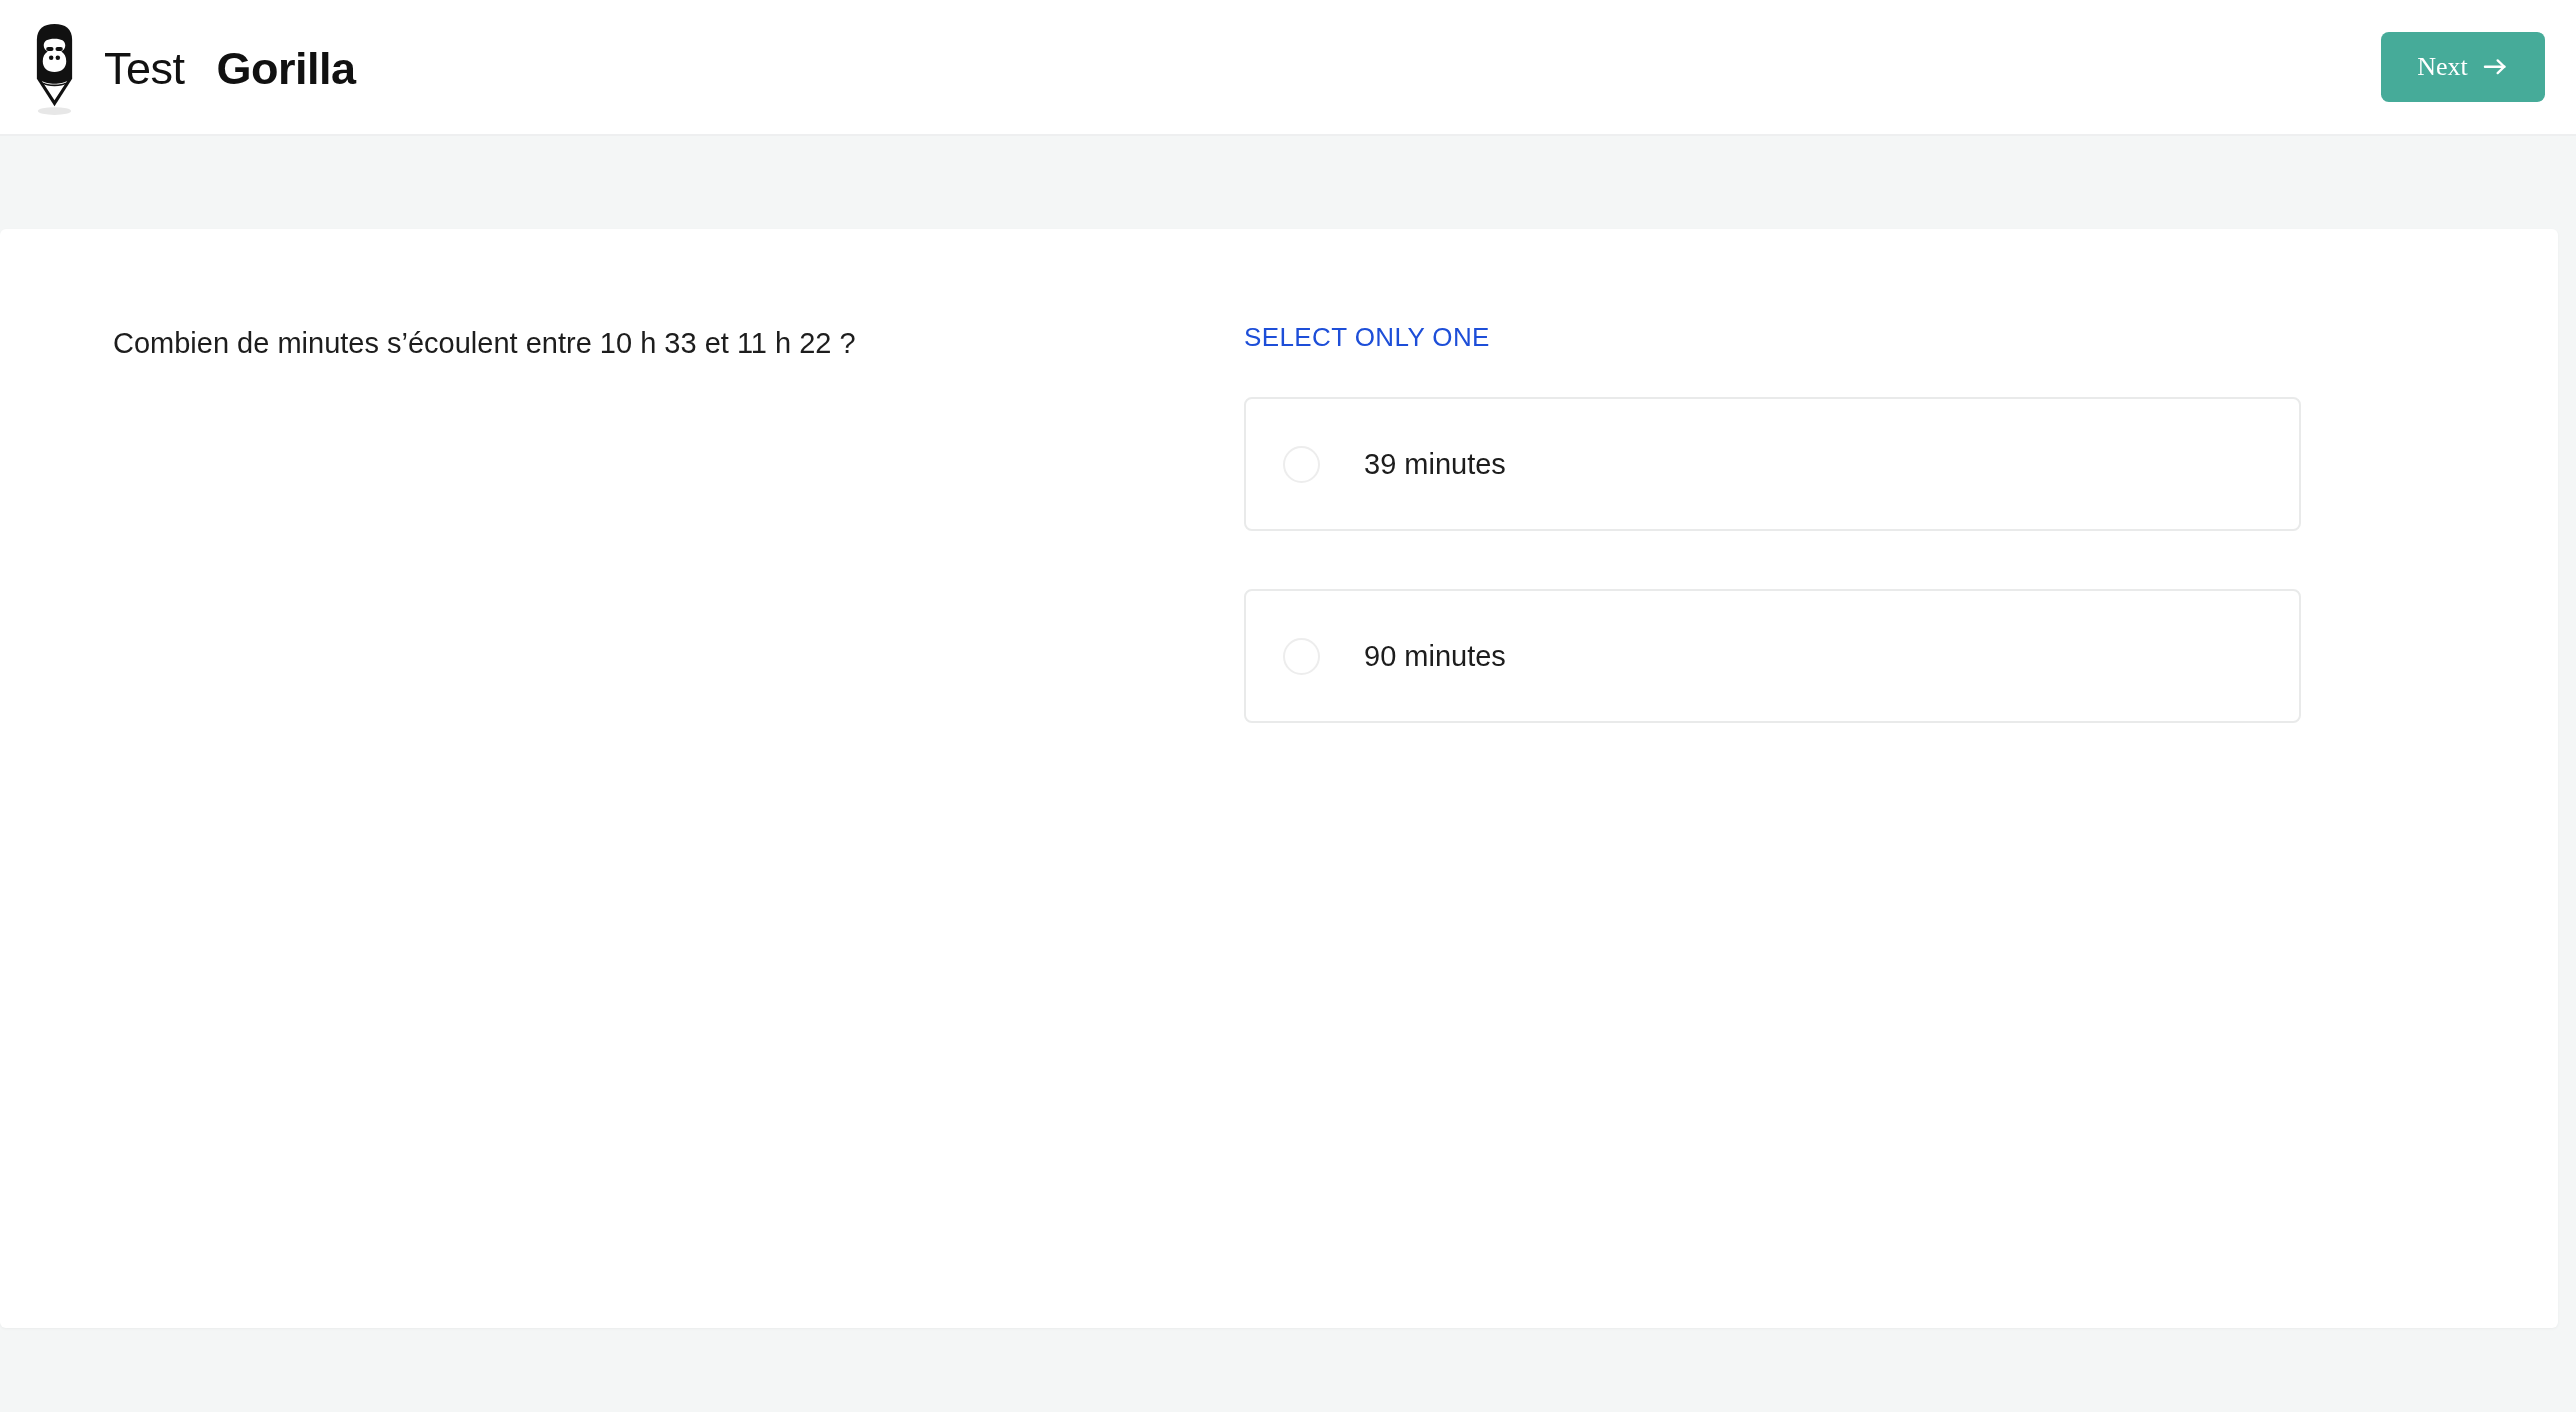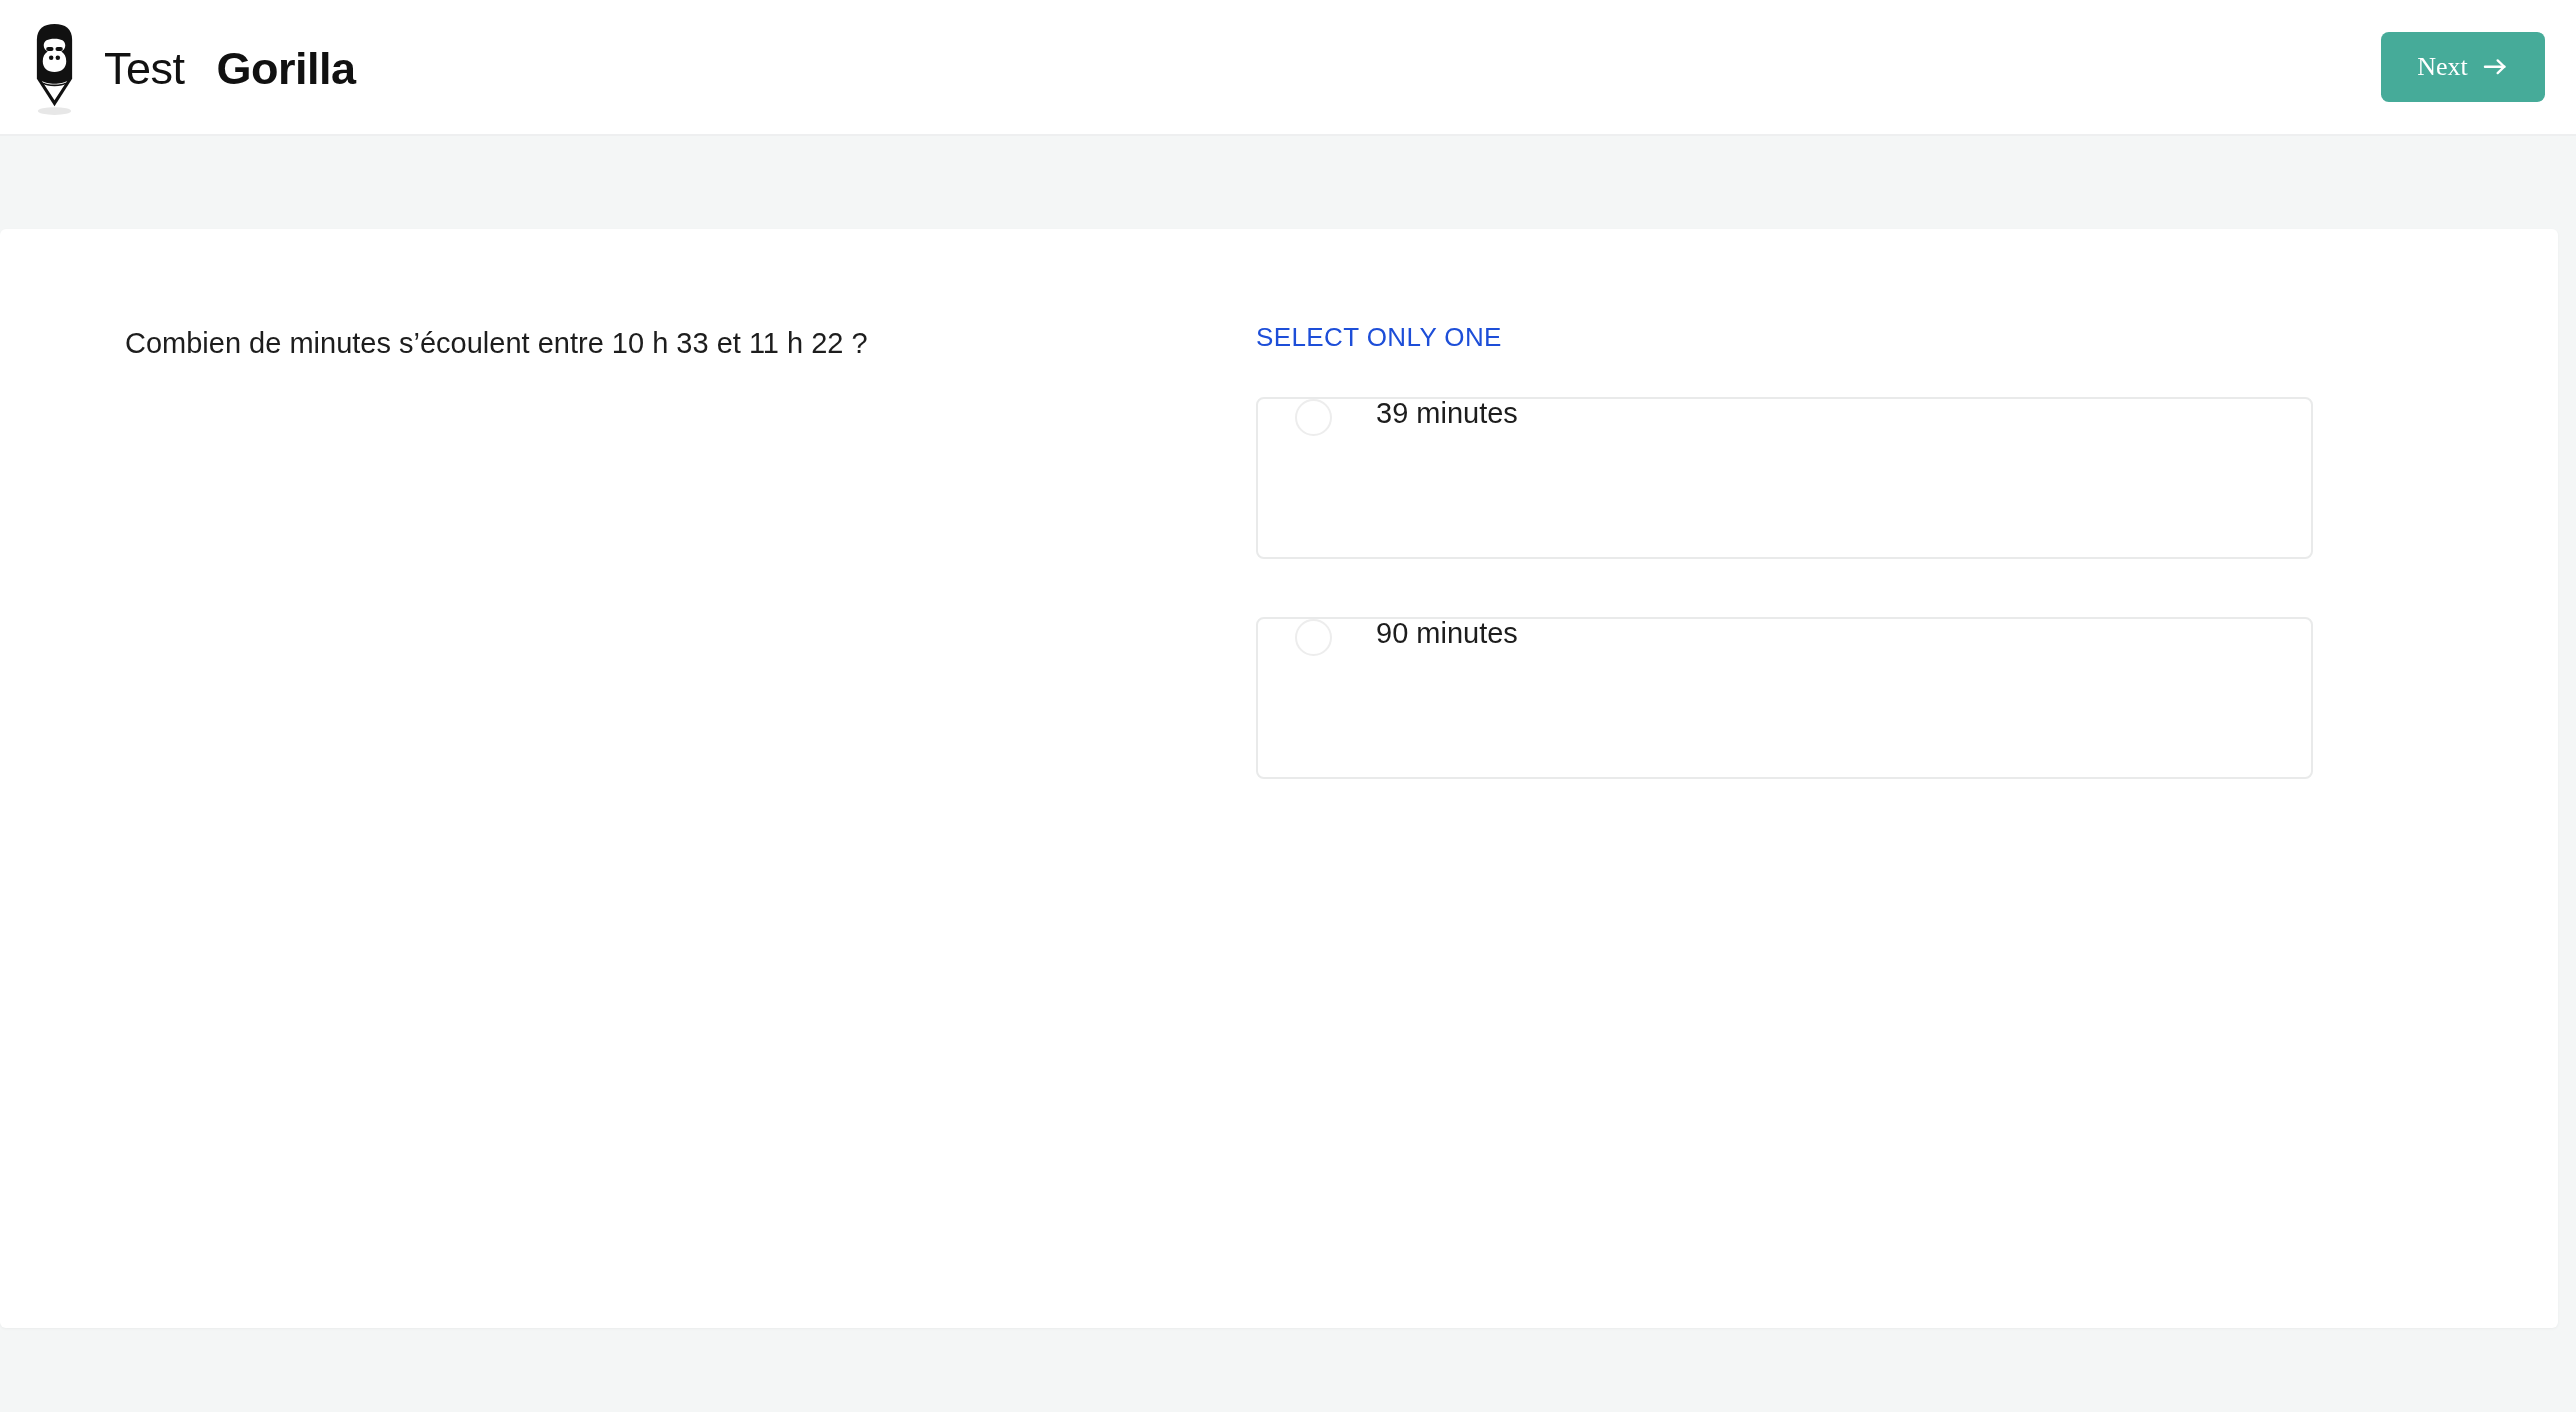--- a/index.html
+++ b/index.html
@@ -93,21 +93,21 @@
     right: 17.6px;
     top: 229px;
     height: 1099px;
     background: #ffffff;
     border-radius: 5.9px;
     box-shadow: 0 1px 2.9px rgba(0,0,0,0.045);
   }
 
   .sheet-inner {
     display: flex;
-    padding: 93px 0 0 16px;
+    padding: 93px 0 0 4px;
   }
 
   
   .question-col {
     width: 1240px;
     padding-left: 109px;
     padding-right: 39px;
   }
 
   .question-text {
@@ -132,25 +132,26 @@
     font-weight: 400;
   }
 
   .option-list {
     display: flex;
     flex-direction: column;
     gap: 58px;
   }
 
   .option-card {
-    height: 162px;
+    height: 134px;
     border: 2px solid #e9eaea;
     border-radius: 7.8px;
     background: #ffffff;
     display: flex;
+    align-items: center;
     padding-left: 37px;
     cursor: pointer;
     width: 1057px;
   }
 
   .radio-circle {
     width: 37px;
     height: 37px;
     border-radius: 50%;
     border: 2.9px solid #ededed;

